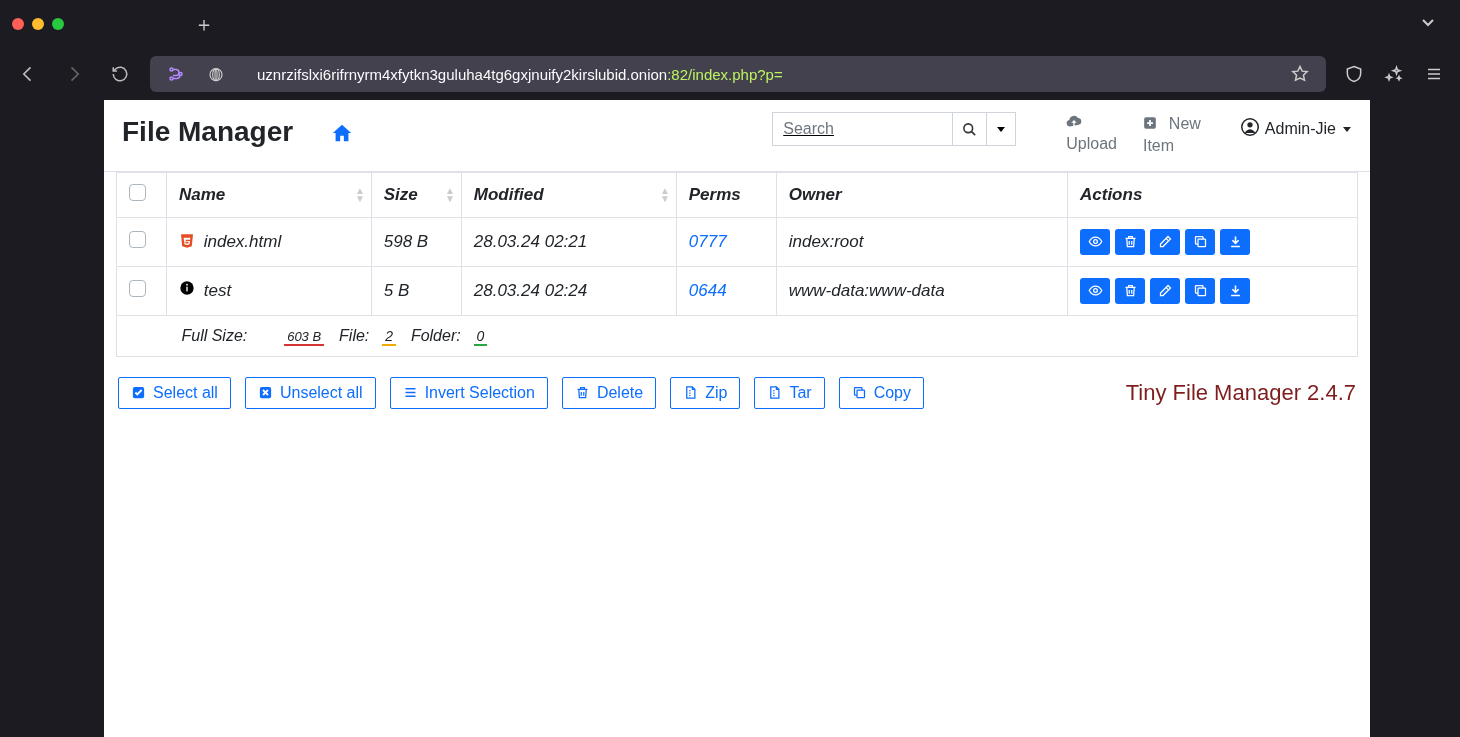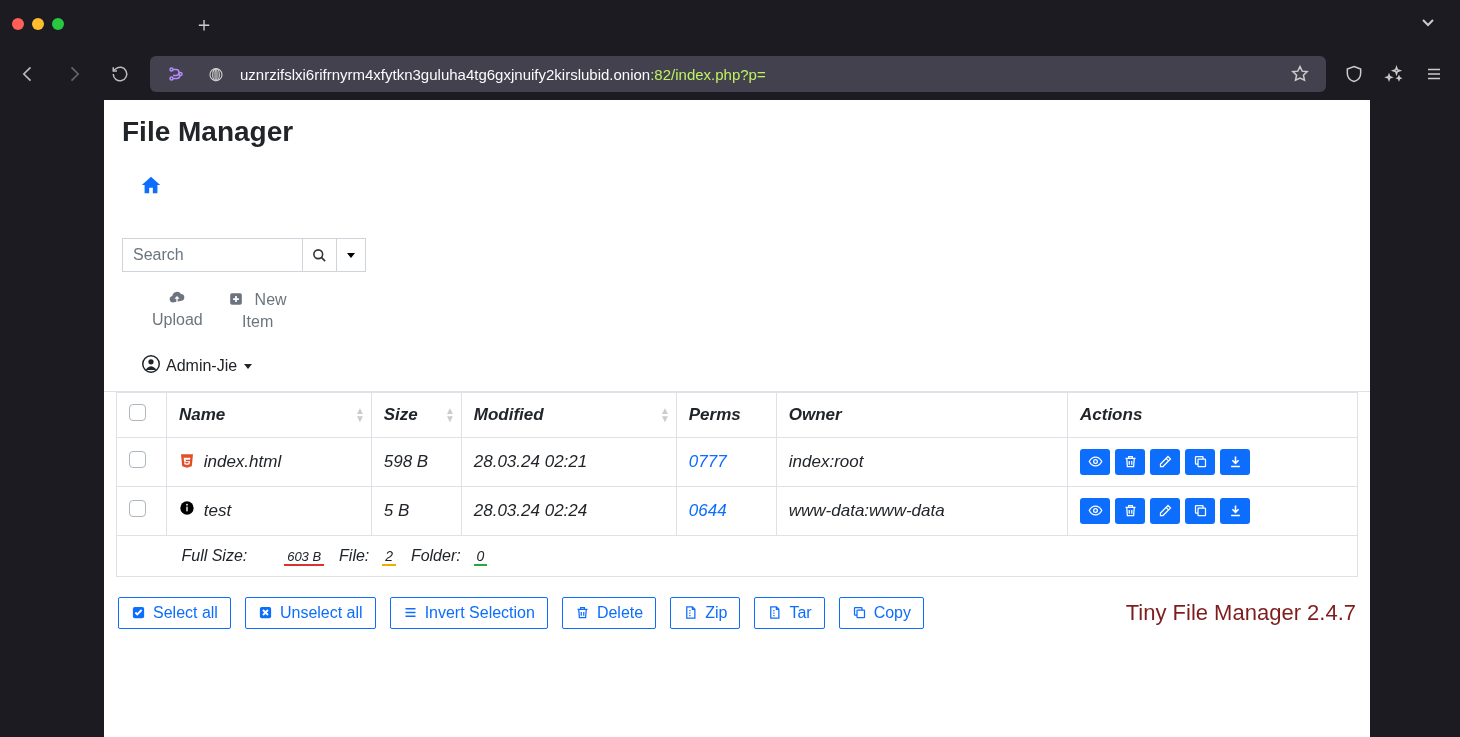--- a/index.html
+++ b/index.html
@@ -51,21 +51,21 @@
       color: #bbb; width: 32px; height: 32px;
       display: flex; align-items: center; justify-content: center;
       font-size: 18px; border-radius: 4px; cursor: pointer;
     }
     .nav-btn.disabled { color: #666; }
     .urlbox {
       flex: 1; height: 36px;
       background: #42414d;
       border-radius: 6px;
       display: flex; align-items: center;
-      padding: 0 12px; gap: 10px;
+      padding: 0 12px; gap: 27px;
       color: #fbfbfe;
     }
     .urlbox .host { color: #fbfbfe; font-size: 15px;}
     .urlbox .path { color: #bef264; font-size: 15px;}
     .urlbox .url-icons { display: flex; gap: 12px; align-items: center; }
     .right-icons { display: flex; gap: 12px; align-items: center; }
     .chrome-icon { color: #ccc; width: 28px; height: 28px; display: flex; align-items: center; justify-content: center;}
 
     
     .page {
@@ -75,38 +75,38 @@
       left: 104px;
       right: 90px;
       bottom: 0;
     }
     .topbar {
       display: flex;
       align-items: flex-start;
       padding: 16px 18px 14px 18px;
       border-bottom: 1px solid #dee2e6;
       gap: 20px;
-      flex-direction: column;
     }
     .brand {
       font-size: 28px;
       font-weight: 700;
       color: #212529;
       white-space: nowrap;
     }
     .home-link {
       color: #0d6efd;
       font-size: 22px;
       margin-left: 18px;
       margin-top: 6px;
     }
     .topbar-spacer { flex: 1; }
     .search-group {
       display: flex;
       margin-top: -4px;
+      text-decoration: underline;
     }
     .search-input {
       width: 180px;
       height: 34px;
       border: 1px solid #ced4da;
       border-right: none;
       border-radius: 0;
       padding: 0 10px;
       font-size: 16px;
       color: #495057;
@@ -124,21 +124,20 @@
     .search-drop {
       width: 30px; height: 34px;
       border: 1px solid #ced4da;
       background: #fff;
       display: flex; align-items: center; justify-content: center;
       cursor: pointer;
     }
     .nav-items { display: flex; gap: 26px; margin-left: 30px; margin-top: -2px;}
     .nav-item {
       color: #6c757d;
-      text-align: center;
       font-size: 16px;
       line-height: 1.3;
       cursor: pointer;
     }
     .nav-item .ico { font-size: 15px; display: block; }
     .user-menu {
       color: #212529;
       display: flex; align-items: center; gap: 6px;
       font-size: 16px;
       margin-top: 2px;

